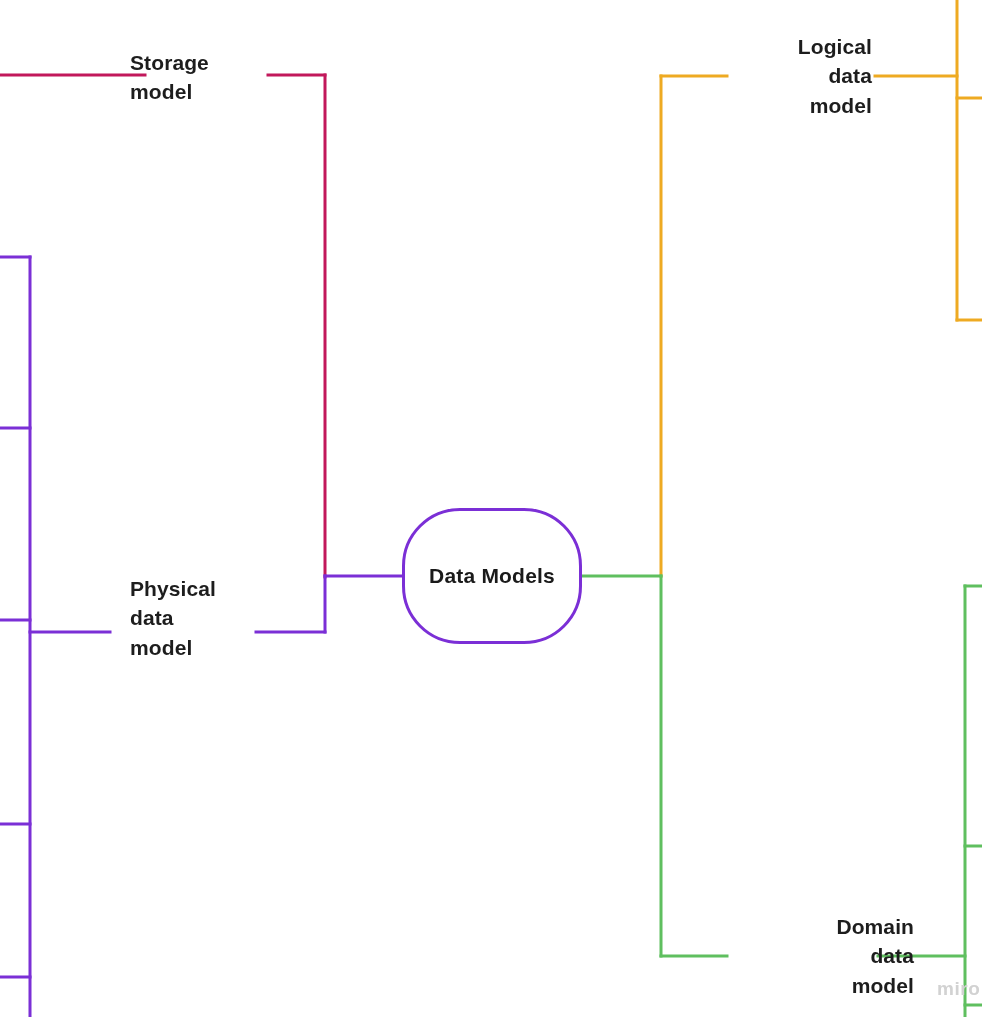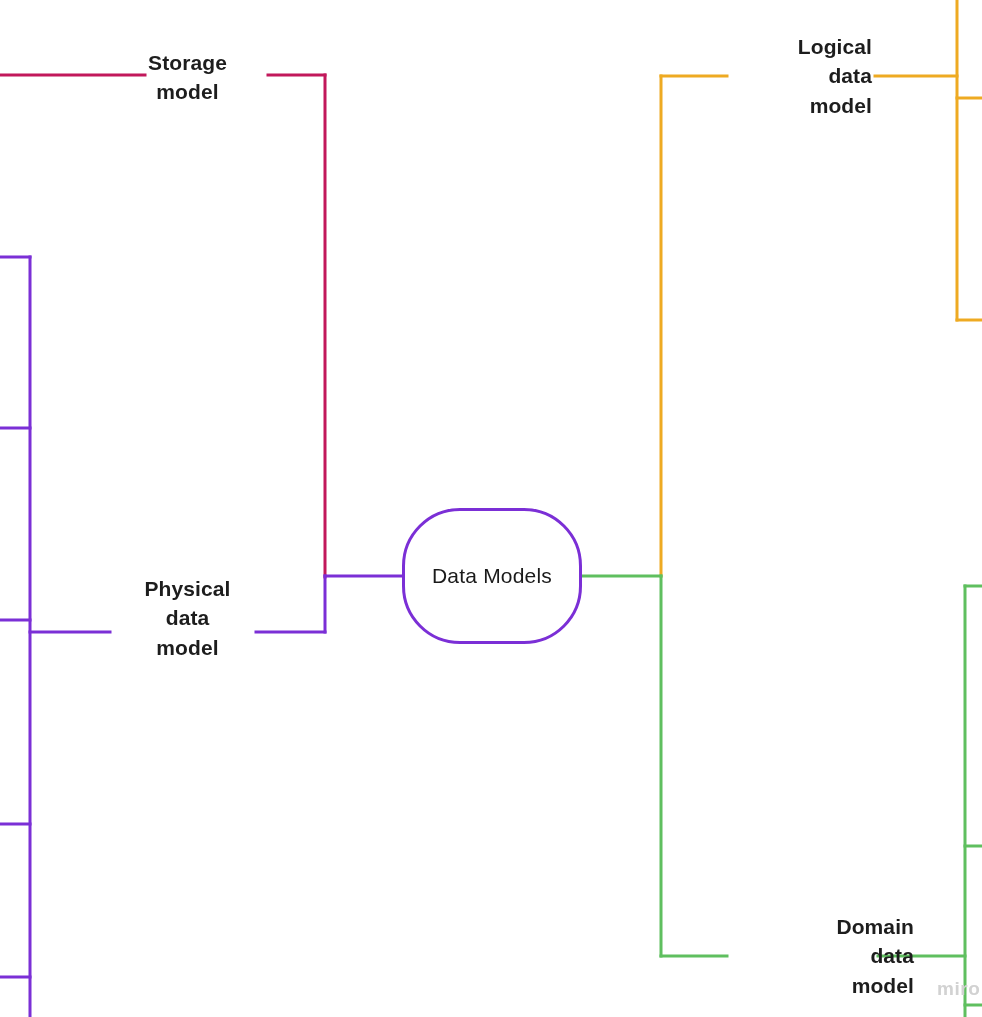--- a/index.html
+++ b/index.html
@@ -28,36 +28,36 @@
     position: absolute;
     box-sizing: border-box;
     display: flex;
     align-items: center;
     justify-content: center;
     text-align: center;
     border: 3px solid #7b2fd6;
     border-radius: 58px;
     background: #ffffff;
     color: #1a1a1a;
-    font-weight: normal;
+    font-weight: bold;
     font-size: 21px;
     line-height: 1.45;
     letter-spacing: 0.2px;
   }
   .label {
     position: absolute;
     color: #1d1d1d;
     font-weight: bold;
     font-size: 21px;
     line-height: 1.4;
     letter-spacing: 0.1px;
     white-space: pre-line;
   }
   .label.right-align {
-    text-align: center;
+    text-align: left;
   }
   .label.left-align {
     text-align: right;
   }
   .watermark {
     position: absolute;
     color: #d2d2d2;
     font-size: 19px;
     font-weight: bold;
     letter-spacing: 0.6px;

